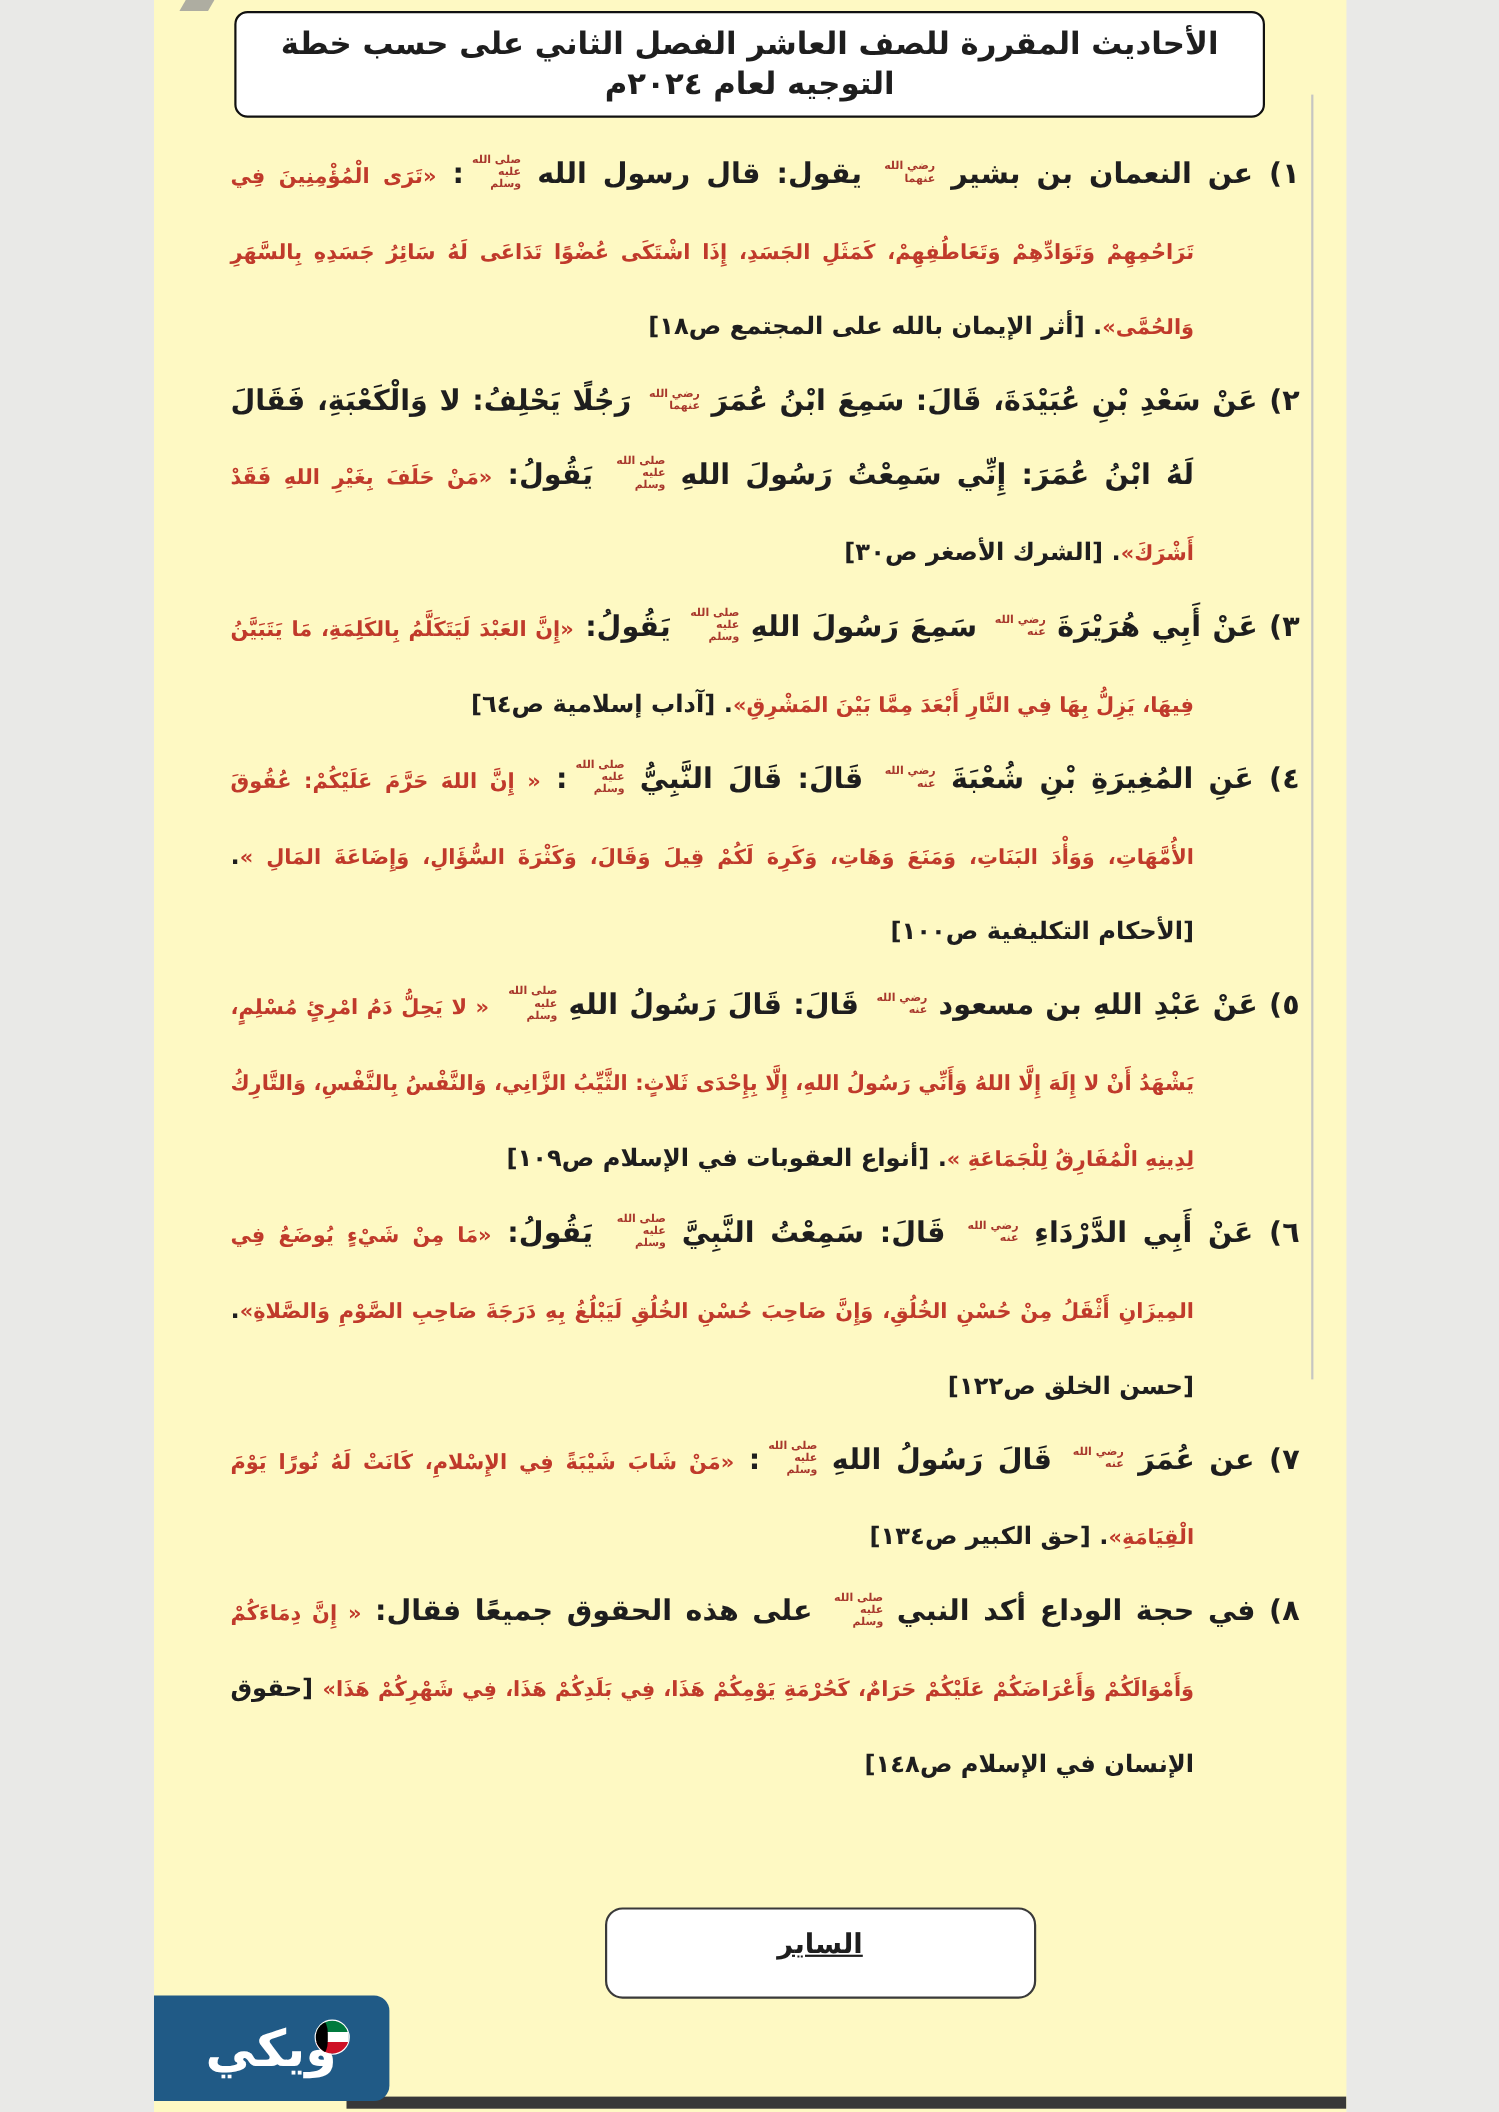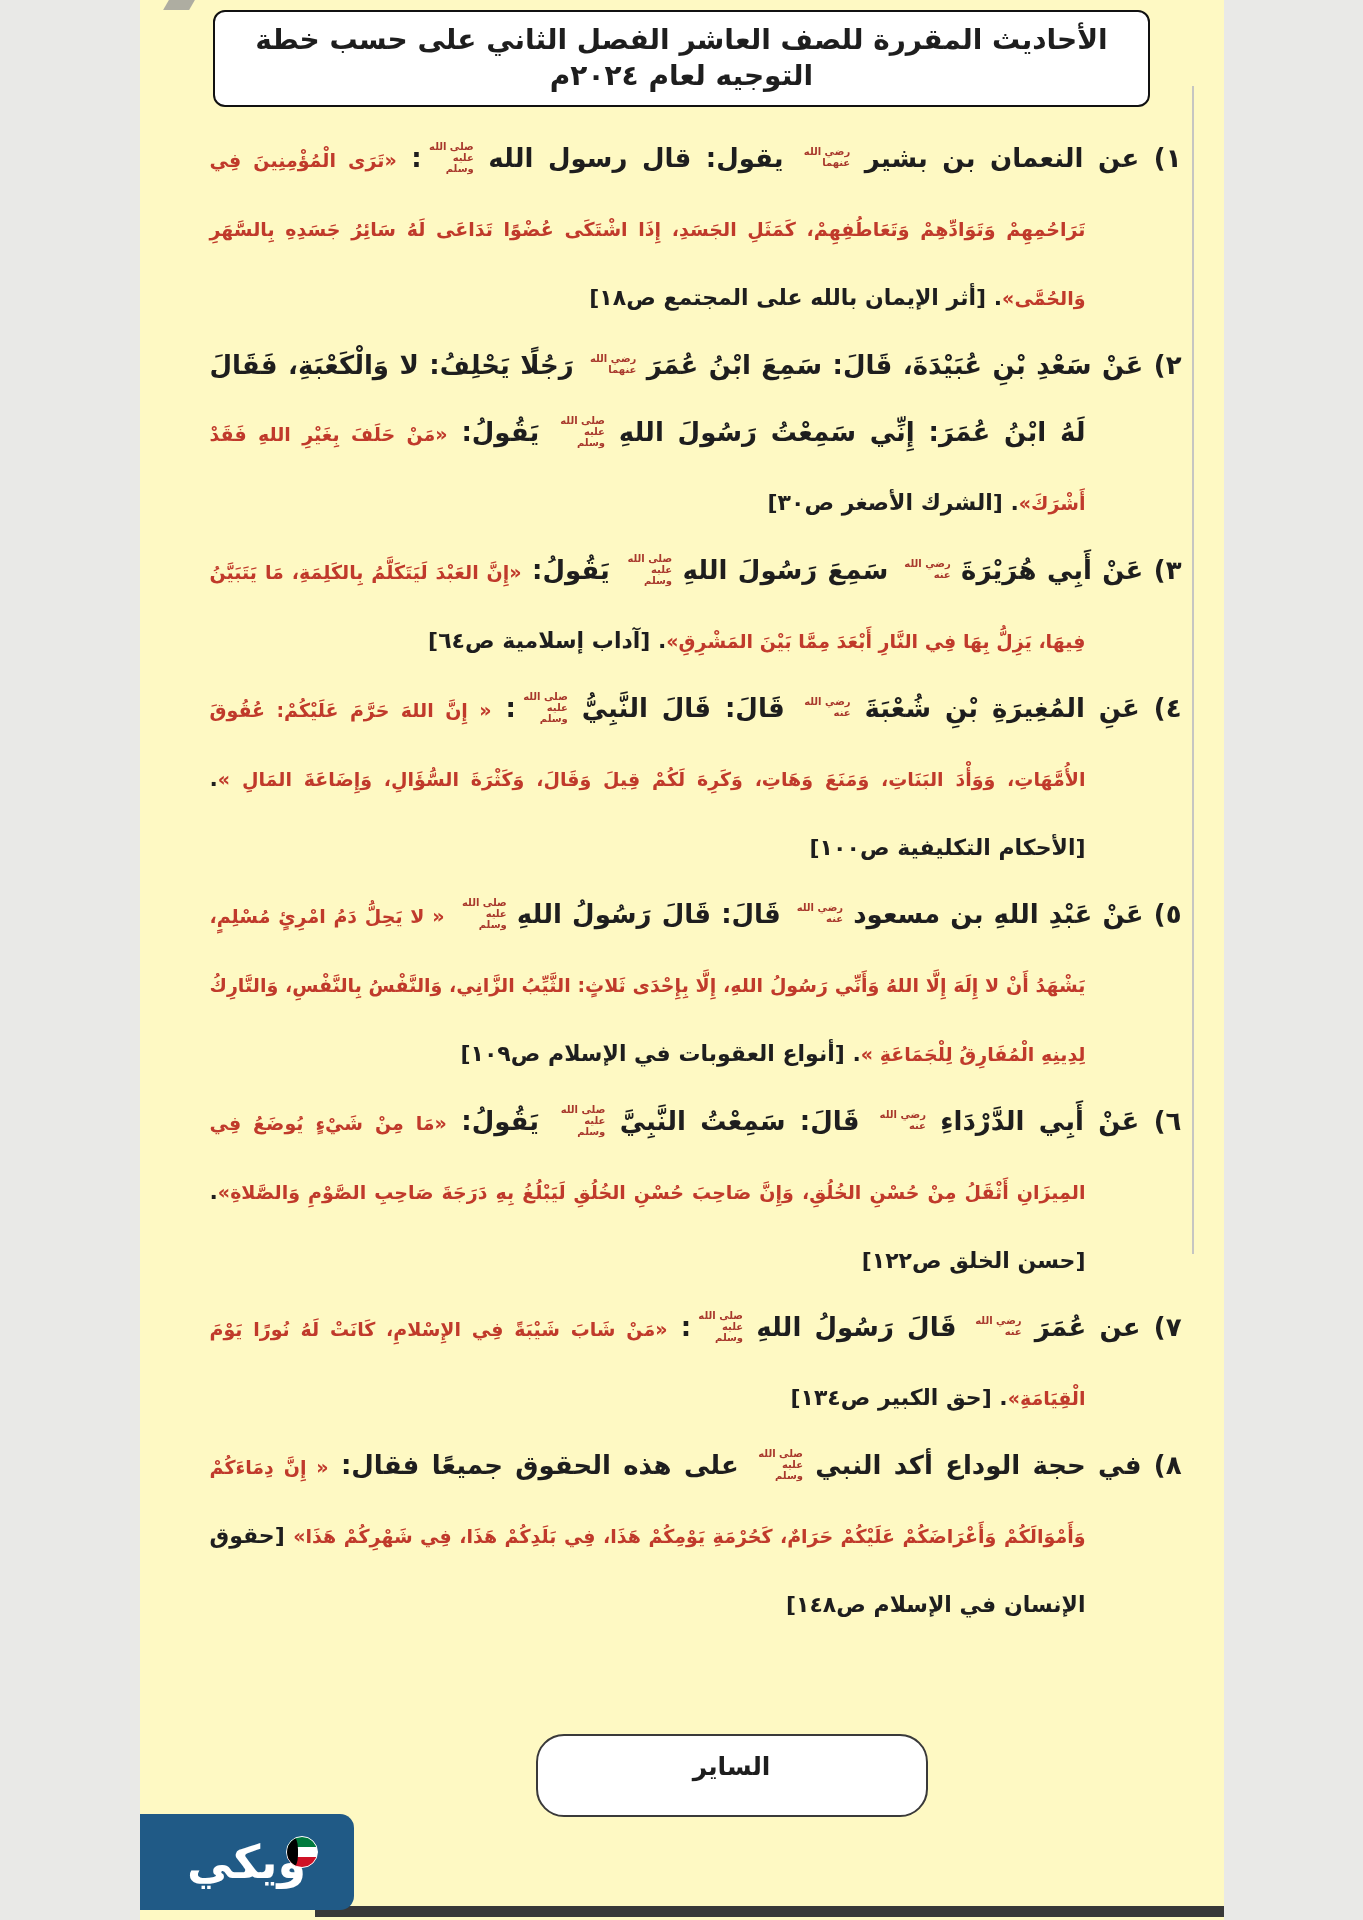--- a/index.html
+++ b/index.html
@@ -52,28 +52,29 @@
     color:#a8382c;
     text-align:right;
     vertical-align:middle;
     text-indent:0;
     font-weight:bold;
     transform:translateY(-2px);
   }
   
   .footer-box{
     position:relative;
-    left:50px;
+    left:64px;
     width:368px;
     margin:96px auto 0;
     border:2.5px solid #3a3a3a;
-    border-radius:28px;
+    border-radius:16px;
     padding:16px 10px 18px;
     text-align:center;
     background:#fff;
+    text-decoration:underline;
   }
   .footer-box .l1{font-size:25px;font-weight:bold;margin-bottom:16px;}
   .footer-box .l2{font-size:27px;font-weight:bold;}
   
   .right-scan-line{
     position:absolute;top:86px;right:30px;
     width:2px;height:1168px;background:#c6c6c2;
   }
   .corner-artifact{
     position:absolute;top:0;left:26px;width:26px;height:10px;

